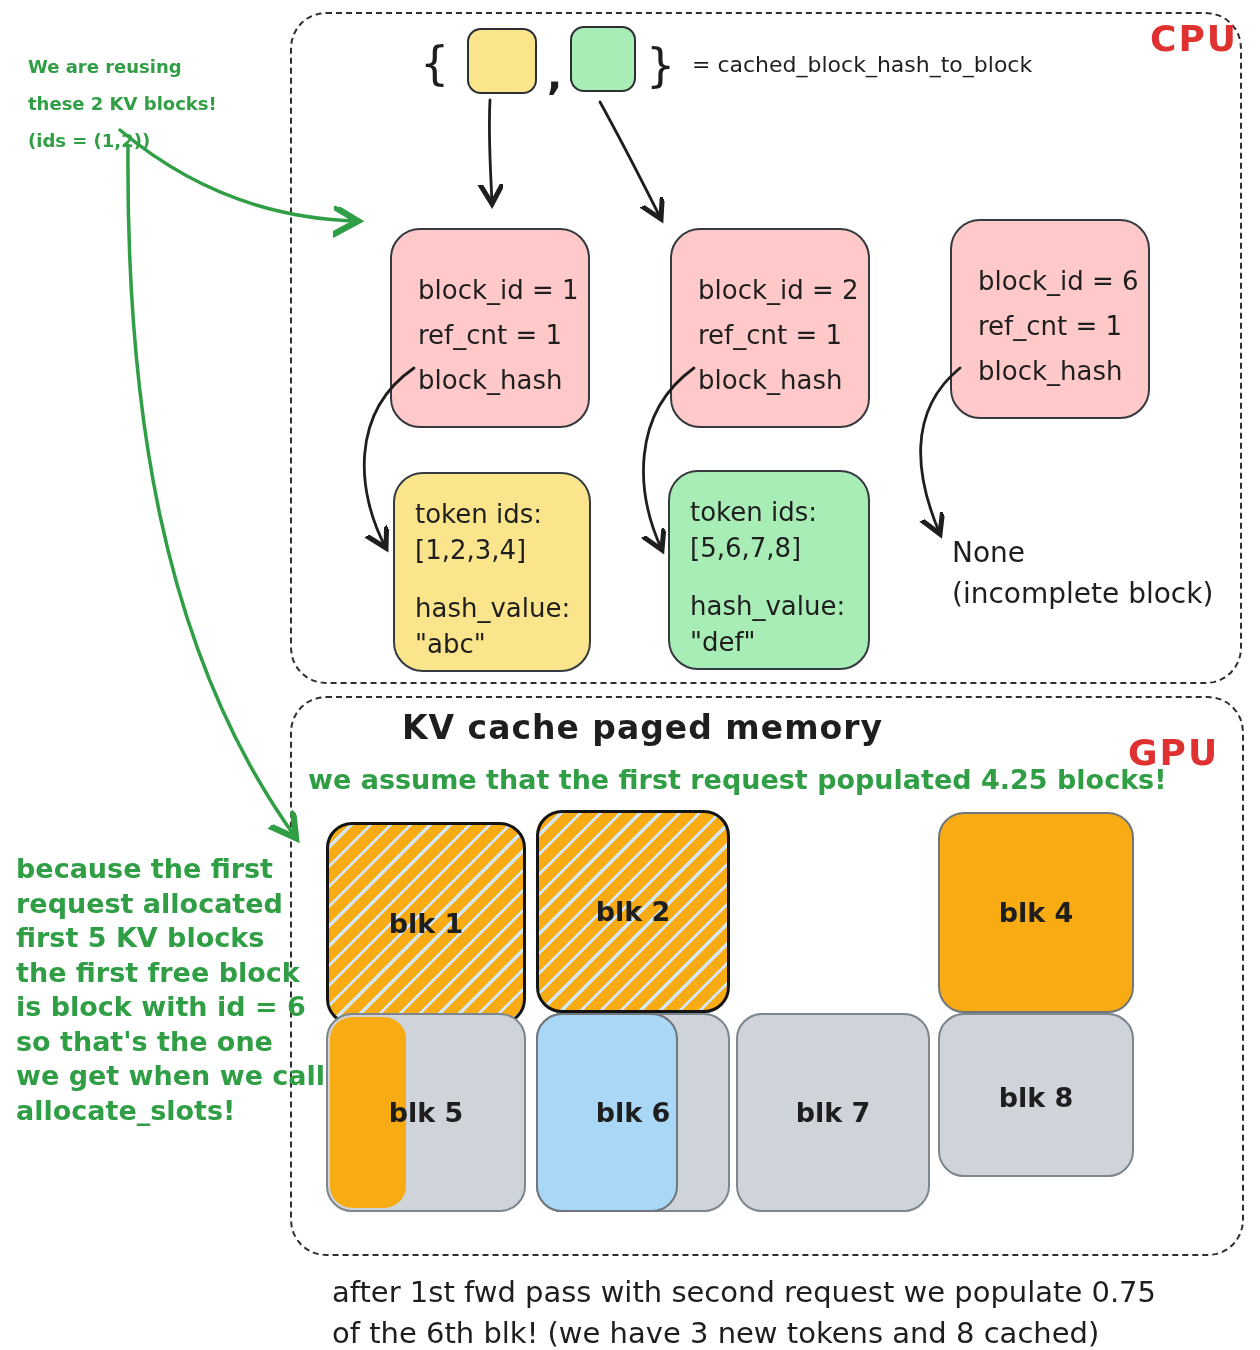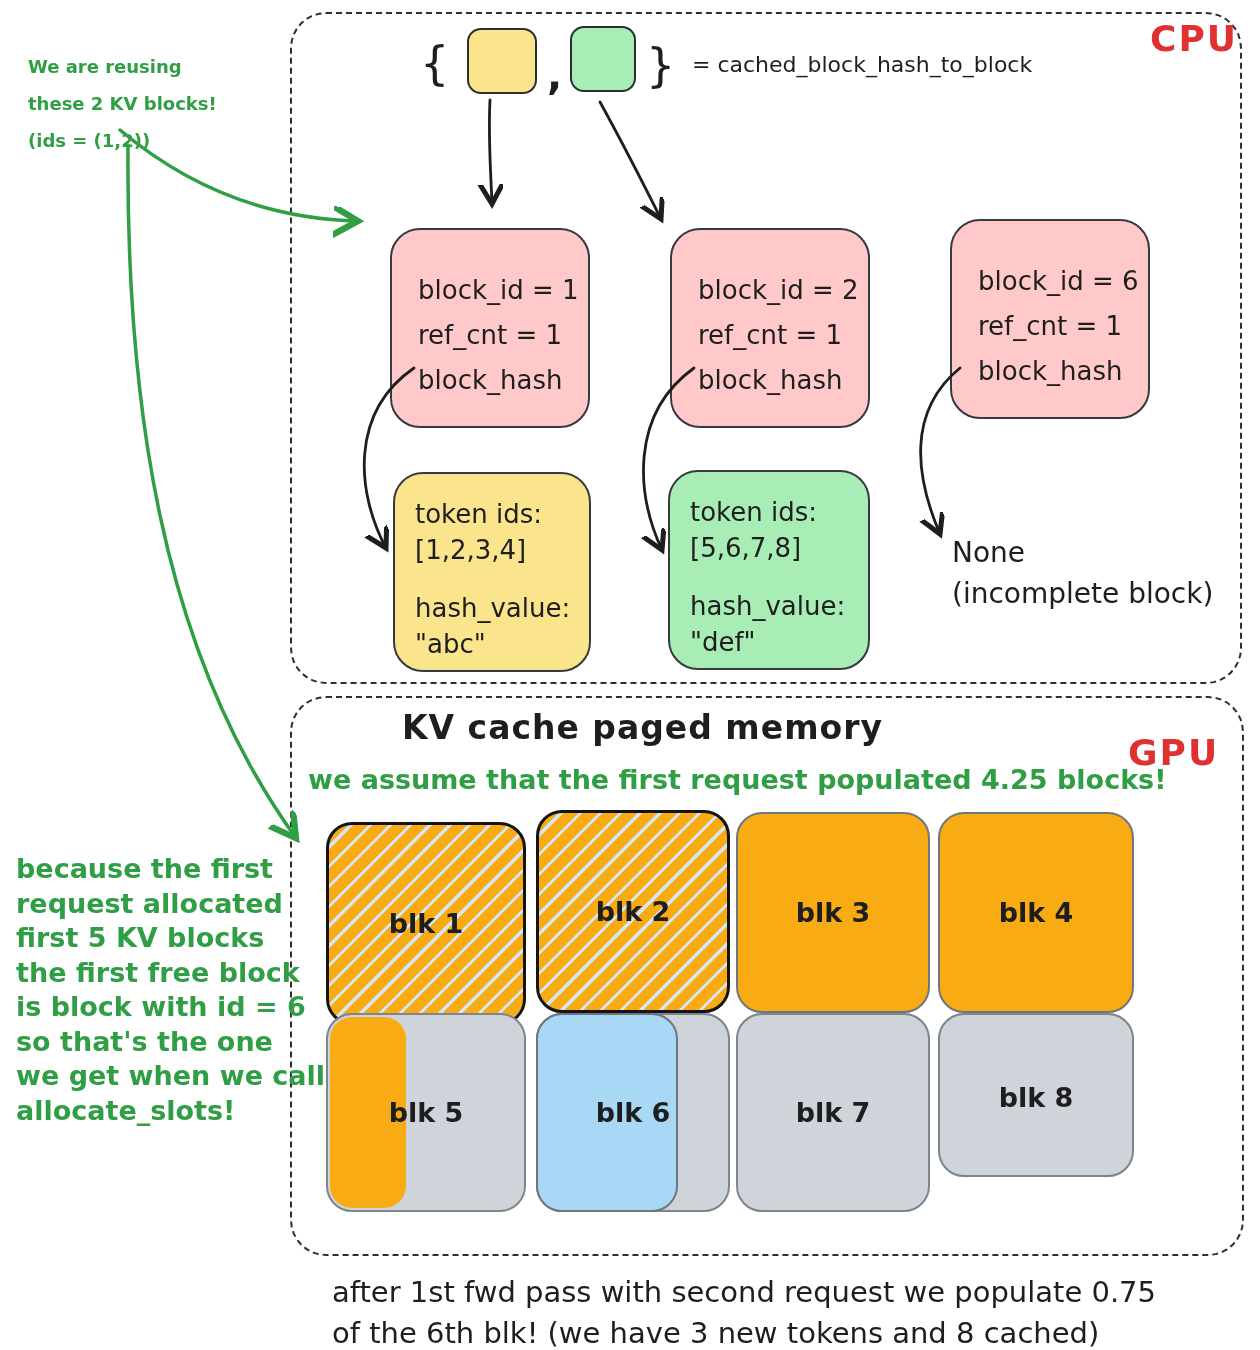--- a/index.html
+++ b/index.html
@@ -106,23 +106,20 @@
   <div class="abs" style="left:402px;top:708px;font-size:33px;font-weight:700;letter-spacing:1px;">KV cache paged memory</div>
   <div class="abs region-label" style="left:1128px;top:732px;">GPU</div>
   <div class="abs note-green" style="left:308px;top:764px;font-size:27px;">we assume that the first request populated 4.25 blocks!</div>
 
   <div class="gpu-blk hatched" style="left:326px;top:810px;width:200px;height:203px;margin-top:12px;">
     <div class="blk-label">blk 1</div>
   </div>
   <div class="gpu-blk hatched" style="left:536px;top:810px;width:194px;height:203px;">
     <div class="blk-label">blk 2</div>
   </div>
-  <div class="gpu-blk plain-orange" style="left:736px;top:812px;width:194px;height:201px;">
-    <div class="blk-label">blk 3</div>
-  </div>
   <div class="gpu-blk plain-orange" style="left:938px;top:812px;width:196px;height:201px;">
     <div class="blk-label">blk 4</div>
   </div>
 
   <div class="gpu-blk plain-gray" style="left:326px;top:1013px;width:200px;height:199px;">
     <div style="position:absolute;left:2px;top:2px;bottom:2px;width:76px;border-radius:22px;background:#f9ab13;"></div>
     <div class="blk-label">blk 5</div>
   </div>
   <div class="gpu-blk plain-gray" style="left:536px;top:1013px;width:194px;height:199px;">
     <div style="position:absolute;left:-2px;top:-2px;bottom:-2px;width:138px;border-radius:26px;background:#a9d8f7;border:2px solid #6f767c;"></div>

